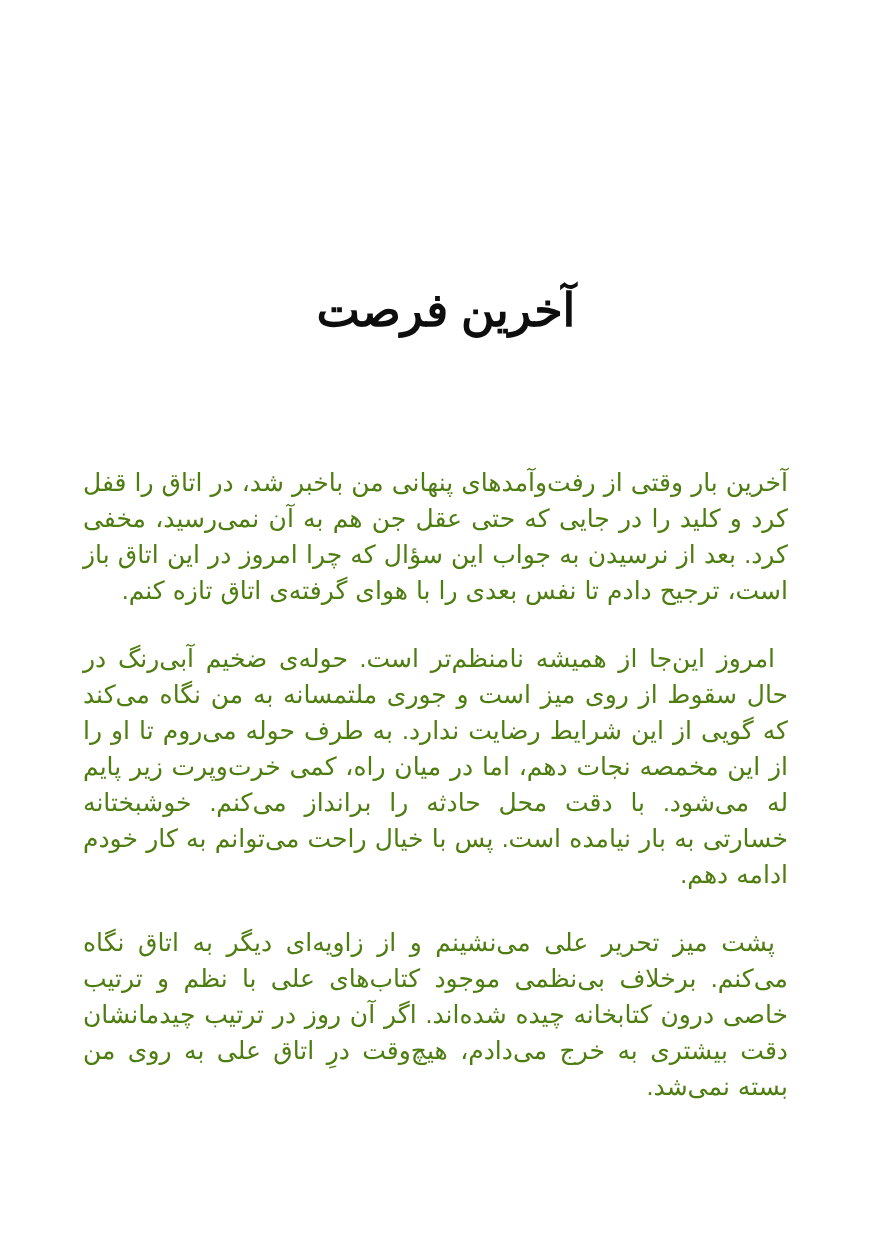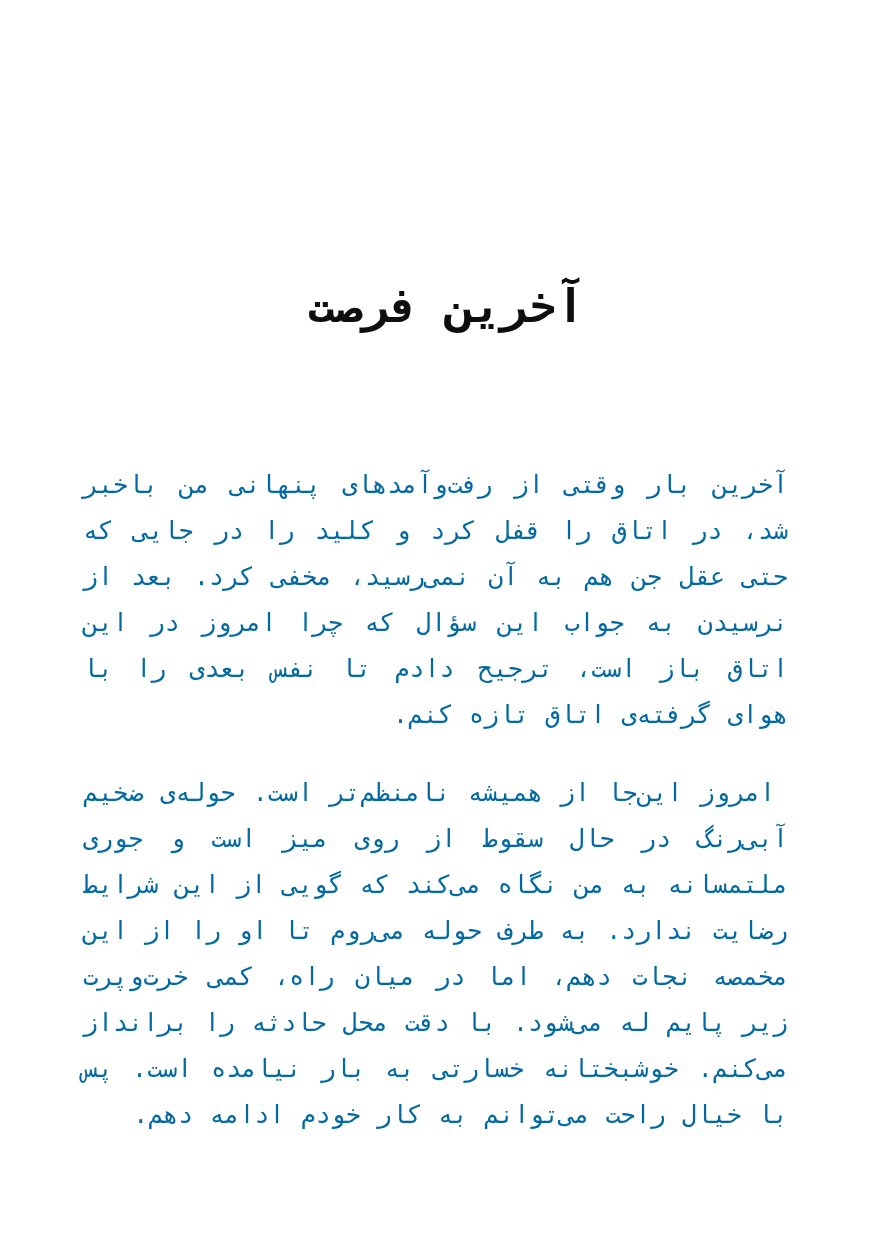--- a/index.html
+++ b/index.html
@@ -6,21 +6,21 @@
     margin: 0;
     padding: 0;
     background: #ffffff;
   }
   .page {
     position: relative;
     width: 892px;
     height: 1246px;
     background: #ffffff;
     overflow: hidden;
-    font-family: Liberation Mono, monospace;
+    font-family: Liberation Sans, sans-serif;
   }
   .chapter-title {
     position: absolute;
     top: 276px;
     left: 0;
     right: 0;
     margin: 0;
     padding: 0;
     direction: rtl;
     text-align: center;
@@ -33,22 +33,22 @@
   .body-text {
     position: absolute;
     top: 464px;
     right: 104px;
     left: 83px;
     direction: rtl;
     unicode-bidi: embed;
     text-align: justify;
     text-justify: inter-word;
     font-size: 25px;
-    line-height: 46px;
-    color: #0369a1;
+    line-height: 36px;
+    color: #4d7c0f;
     word-spacing: 1px;
   }
   .para {
     margin: 0;
     padding: 0;
   }
   .para.indented {
     text-indent: 13px; 
     margin-top: 32px;
   }
@@ -56,15 +56,16 @@
 </head>
 <body>
 
 <div class="page">
 
   <h1 class="chapter-title">آخرین فرصت</h1>
 
   <div class="body-text">
     <p class="para">آخرین بار وقتی از رفت‌وآمدهای پنهانی من باخبر شد، در اتاق را قفل کرد و کلید را در جایی که حتی عقل جن هم به آن نمی‌رسید، مخفی کرد. بعد از نرسیدن به جواب این سؤال که چرا امروز در این اتاق باز است، ترجیح دادم تا نفس بعدی را با هوای گرفته‌ی اتاق تازه کنم.</p>
     <p class="para indented">امروز این‌جا از همیشه نامنظم‌تر است. حوله‌ی ضخیم آبی‌رنگ در حال سقوط از روی میز است و جوری ملتمسانه به من نگاه می‌کند که گویی از این شرایط رضایت ندارد. به طرف حوله می‌روم تا او را از این مخمصه نجات دهم، اما در میان راه، کمی خرت‌وپرت زیر پایم له می‌شود. با دقت محل حادثه را برانداز می‌کنم. خوشبختانه خسارتی به بار نیامده است. پس با خیال راحت می‌توانم به کار خودم ادامه دهم.</p>
+    <p class="para indented">پشت میز تحریر علی می‌نشینم و از زاویه‌ای دیگر به اتاق نگاه می‌کنم. برخلاف بی‌نظمی موجود کتاب‌های علی با نظم و ترتیب خاصی درون کتابخانه چیده شده‌اند. اگر آن روز در ترتیب چیدمانشان دقت بیشتری به خرج می‌دادم، هیچ‌وقت درِ اتاق علی به روی من بسته نمی‌شد.</p>
   </div>
 
 </div>
 
 </body></html>

